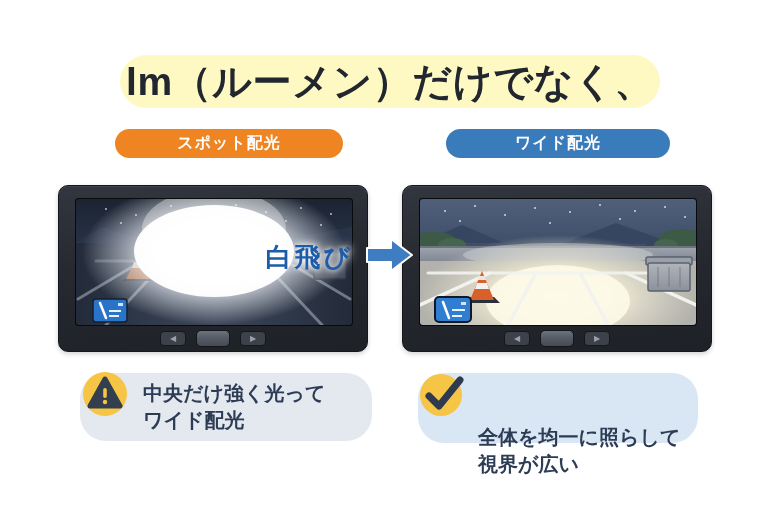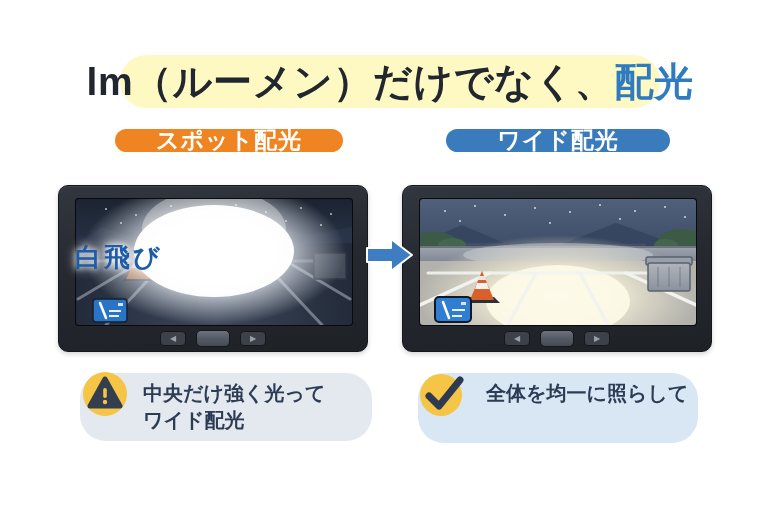--- a/index.html
+++ b/index.html
@@ -11,44 +11,44 @@
   .title-pill {
     position:absolute; left:120px; top:55px; width:540px; height:53px;
     background:#fef9c3; border-radius:27px;
     display:flex; align-items:center; justify-content:center;
     font-size:39px; font-weight:bold; color:#21262f; white-space:nowrap; letter-spacing:0.5px;
   }
   .title-pill .hl { color:#2e7bc0; }
 
   
   .badge {
-    position:absolute; top:129px; height:23px; border-radius:20px;
+    position:absolute; top:129px; height:29px; border-radius:20px;
     display:flex; align-items:center; justify-content:center;
-    color:#ffffff; font-size:23px; font-weight:bold; letter-spacing:1px;
+    color:#ffffff; font-size:16px; font-weight:bold; letter-spacing:1px;
   }
   .badge-spot { left:115px; width:228px; background:#ef8522; }
   .badge-wide { left:446px; width:224px; background:#3a7cbb; }
 
   
   .monitor {
     position:absolute; top:185px; width:310px; height:167px;
     background:linear-gradient(175deg,#32363e 0%,#262930 45%,#1e2126 100%);
     border:1px solid #15171c; border-radius:10px;
     box-shadow: inset 0 1px 1px rgba(255,255,255,0.08), 0 2px 5px rgba(0,0,0,0.18);
   }
   .monitor-left { left:58px; }
   .monitor-right { left:402px; }
   .screen-wrap {
     position:absolute; left:16px; top:12px; width:278px; height:128px;
     background:#0d1014; border-radius:4px; padding:1px;
     box-shadow: inset 0 0 5px rgba(0,0,0,0.9);
   }
   .screen-wrap svg { display:block; border-radius:3px; }
   .screen-overlay-label {
-    position:absolute; left:0; top:42px; width:100%; text-align:left;
+    position:absolute; left:0; top:42px; width:100%; text-align:right;
     font-size:26px; font-weight:bold; color:#1d5ca8; letter-spacing:3px;
     text-shadow:0 0 6px #ffffff, 0 0 12px #ffffff;
   }
   .btn-row {
     position:absolute; left:50%; transform:translateX(-50%); bottom:4px;
     display:flex; align-items:center; gap:10px;
   }
   .btn-side {
     width:26px; height:15px; background:#3d4149; border:1px solid #14161a;
     border-radius:4px; color:#9aa0aa; font-size:8px; line-height:13px; text-align:center;
@@ -62,33 +62,32 @@
   .arrow-wrap { position:absolute; left:366px; top:236px; width:48px; height:38px; }
 
   
   .caption-box {
     position:absolute; top:373px; border-radius:26px;
     font-size:20px; font-weight:bold; color:#2d3c55; line-height:27px;
   }
   .caption-left { left:80px; width:292px; height:68px; background:#e4e8ef; }
   .caption-right { left:418px; width:280px; height:70px; background:#d8e7f3; }
   .caption-text { position:absolute; left:63px; top:7px; white-space:nowrap; }
-  .caption-right .caption-text { left:68px; }
+  .caption-right .caption-text { left:60px;margin-top:44px; }
   .caption-icon {
     position:absolute; left:2px; top:-3px; width:48px; height:48px;
   }
 </style>
 </head>
 <body>
 
 <div class="stage">
 
   <div class="title-pill">
     <span>lm（ルーメン）だけでなく、</span>
-      <span class="hl">配光</span>
   </div>
 
   <div class="badge badge-spot">
     <span>スポット配光</span>
   </div>
   <div class="badge badge-wide">
     <span>ワイド配光</span>
   </div>
 
   <div class="monitor monitor-left">
@@ -282,16 +281,17 @@
 
   <div class="caption-box caption-right">
     <div class="caption-icon">
       <svg width="48" height="48" viewBox="0 0 48 48">
         <circle cx="21" cy="25" r="21" fill="#f6c545"></circle>
         <path d="M9,26 L19,36 L40,10" fill="none" stroke="#2d3a50" stroke-width="7" stroke-linecap="round" stroke-linejoin="round"></path>
       </svg>
     </div>
     <div class="caption-text">
       <div>全体を均一に照らして</div>
+      <div>視界が広い</div>
     </div>
   </div>
 
 </div>
 
 </body></html>

